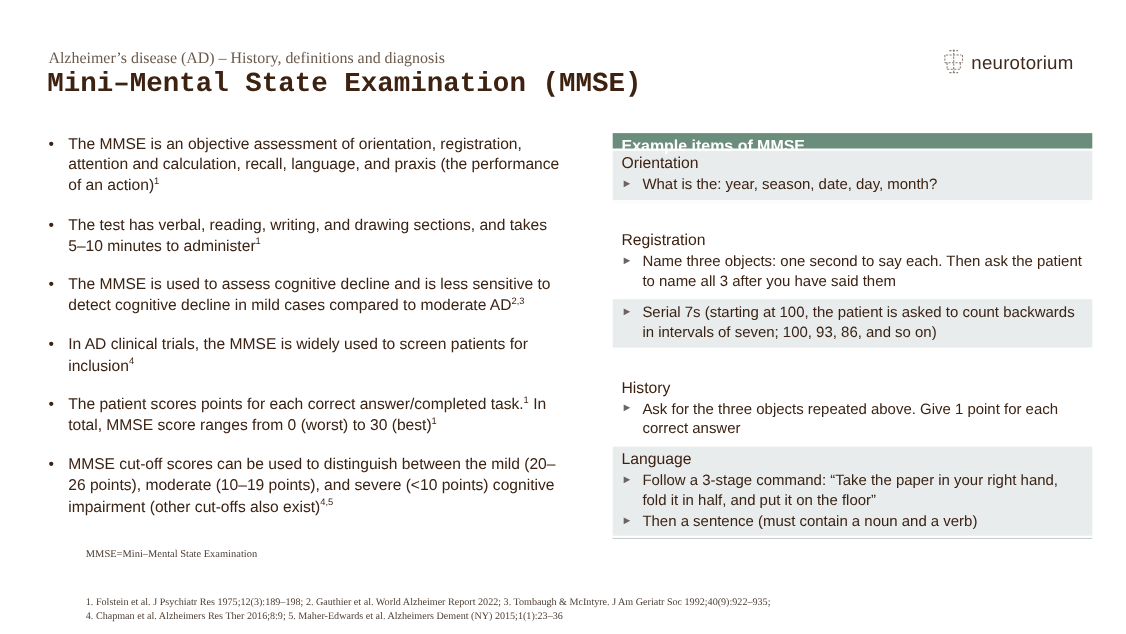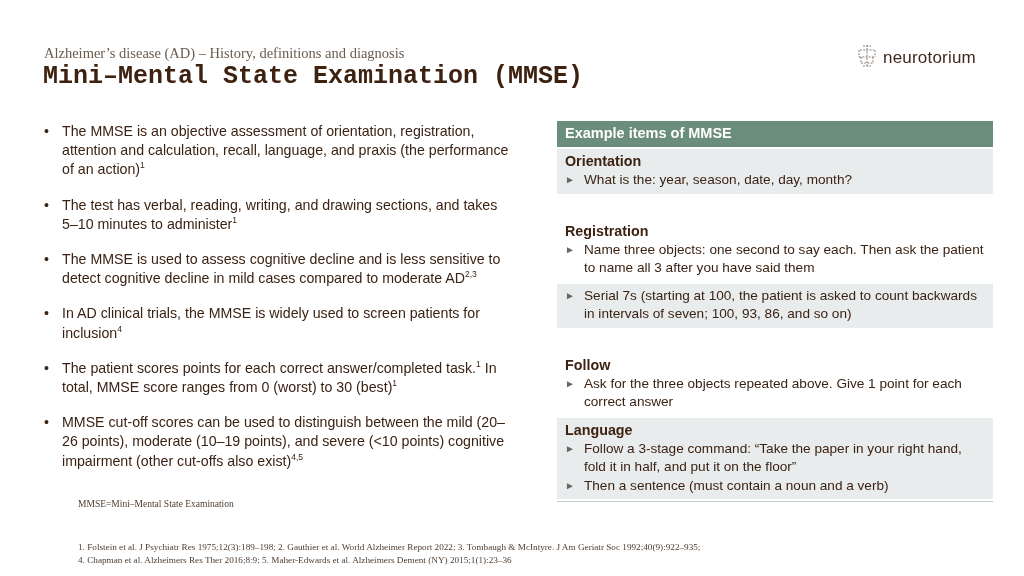--- a/index.html
+++ b/index.html
@@ -83,33 +83,33 @@
       position: absolute;
       left: 557px;
       top: 121px;
       width: 436px;
     }
     .table-header {
       background: #6b8d7c;
       color: #ffffff;
       font-weight: bold;
       font-size: 14.5px;
-      height: 26px;
+      height: 14px;
       line-height: 24px;
       padding-left: 8px;
       margin-bottom: 2px;
     }
     .section {
       padding: 3px 8px 4px 8px;
       border-bottom: 2px solid #ffffff;
     }
     .section.shaded { background: #e9ecec; }
     .section.plain { background: #ffffff; margin-top: 23px; }
     .section-title {
-      font-weight: bold;
+      font-weight: normal;
       font-size: 14.3px;
       line-height: 19px;
       color: #3d2211;
     }
     .section-item {
       position: relative;
       padding-left: 19px;
       font-size: 13.6px;
       line-height: 18.5px;
       color: #3b2314;
@@ -220,21 +220,21 @@
   </div>
 
   <div class="section shaded">
     <div class="section-item">
       <span class="arrow">►</span>
       <span>Serial 7s (starting at 100, the patient is asked to count backwards in intervals of seven; 100, 93, 86, and so on)</span>
     </div>
   </div>
 
   <div class="section plain">
-    <div class="section-title">Follow</div>
+    <div class="section-title">History</div>
     <div class="section-item">
       <span class="arrow">►</span>
       <span>Ask for the three objects repeated above. Give 1 point for each correct answer</span>
     </div>
   </div>
 
   <div class="section shaded">
     <div class="section-title">Language</div>
     <div class="section-item">
       <span class="arrow">►</span>

